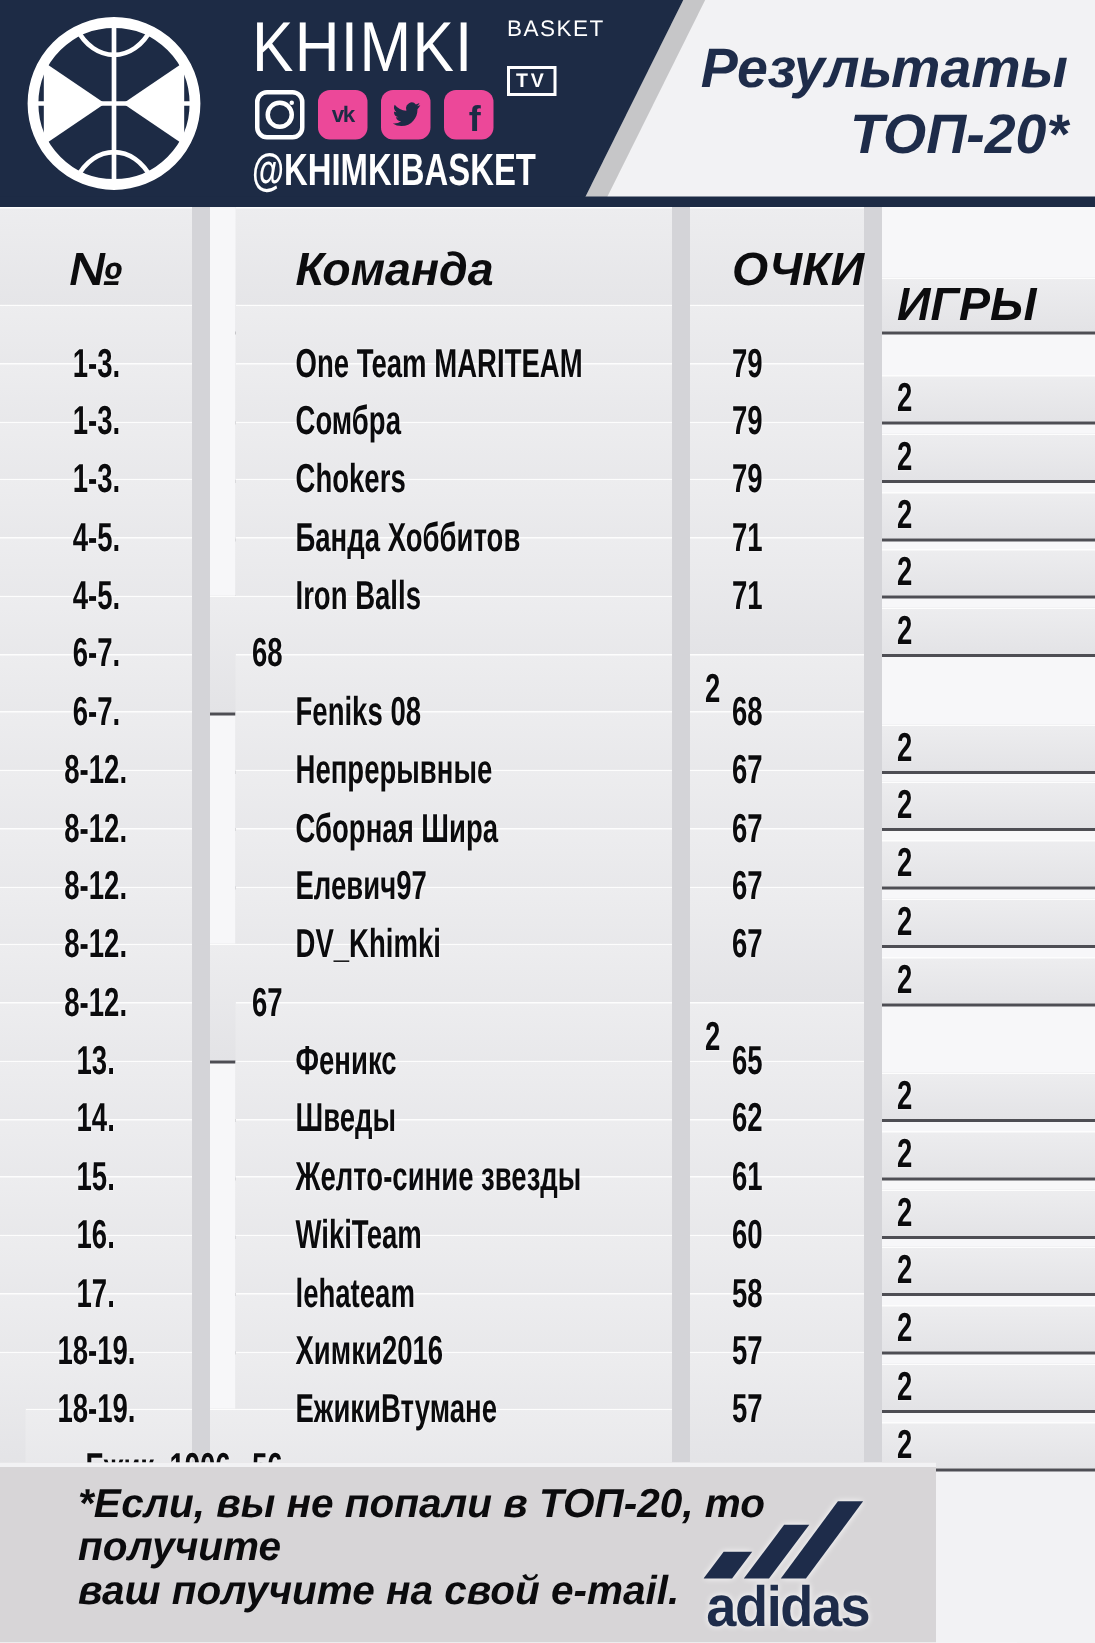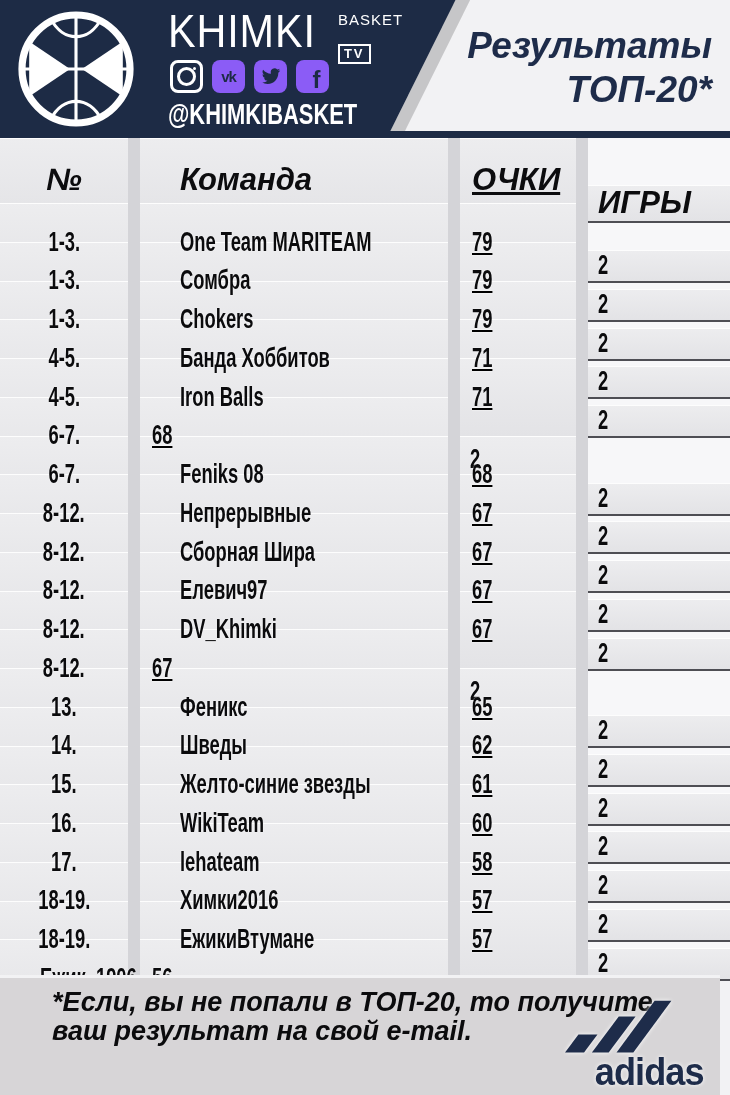--- a/index.html
+++ b/index.html
@@ -45,21 +45,21 @@
   .brand-sub{margin-left:2px;margin-top:3px;display:flex;flex-direction:column;align-items:flex-start;}
   .brand-basket{font-size:15px;font-weight:400;letter-spacing:1px;}
   .brand-tv{
     margin-top:16px;border:2px solid #fff;padding:0 4px;
     font-size:13px;font-weight:700;letter-spacing:2px;line-height:16px;
   }
   .social-row{
     position:absolute;left:170px;top:60px;display:flex;gap:9px;align-items:center;
   }
   .soc{
-    width:33px;height:33px;border-radius:8px;background:#8b5cf6;
+    width:33px;height:33px;border-radius:8px;background:#ec4899;
     display:flex;align-items:center;justify-content:center;
     color:#1d2b45;font-weight:700;box-sizing:border-box;
   }
   .soc.outline{
     background:transparent;border:3px solid #fff;position:relative;
   }
   .ig-lens{width:13px;height:13px;border:3px solid #fff;border-radius:50%;}
   .ig-dot{position:absolute;top:4px;right:4px;width:3px;height:3px;border-radius:50%;background:#fff;}
   .soc-vk{font-size:15px;letter-spacing:-1px;}
   .soc-fb{font-size:24px;line-height:1;padding-top:6px;padding-left:8px;}
@@ -98,43 +98,43 @@
     box-sizing:border-box;
     overflow:visible;
     white-space:nowrap;
   }
   .thead-row{height:62px;margin-bottom:3px;}
   .thead-row .cell{
     font-style:italic;font-weight:700;font-size:31px;color:#0c0c0e;
   }
   .data-row{height:35.75px;margin-bottom:3px;}
   .c-rank{justify-content:center;}
-  .c-team{padding-left:40px;}
-  .c-points{padding-left:12px;text-decoration:underline;}
+  .c-team{padding-left:40px;margin-left:17px;}
+  .c-points{padding-left:28px;}
   .c-games{padding-left:10px;margin-top:47px;}
   .thead-row .c-rank{justify-content:center;padding-left:0;}
   .cnd{
     display:inline-block;font-weight:700;font-size:27px;color:#0b0b0d;
     transform:scaleX(.68);transform-origin:0 50%;
     text-shadow:0 0 2px rgba(255,255,255,.9);
     white-space:nowrap;
   }
   .cnd.center{transform-origin:50% 50%;}
   
   .footer{
-    position:absolute;left:0;top:975px;width:720px;height:120px;
+    position:absolute;left:0;top:975px;width:624px;height:120px;
     background:#d7d5d7;border-top:3px solid #f2f2f4;box-sizing:border-box;
   }
   .footer-note{
     position:absolute;left:52px;top:10px;
     font-style:italic;font-weight:700;font-size:27px;line-height:29px;
     color:#0b0b0d;letter-spacing:0px;
   }
   .adidas{
-    position:absolute;right:14px;bottom:6px;width:170px;text-align:right;
+    position:absolute;right:14px;bottom:6px;width:170px;text-align:center;
     filter:drop-shadow(0 0 2px #fff);
   }
   .adidas svg{display:block;margin:0 auto;}
   .adidas-word{
     color:#1e2c4a;font-weight:700;font-size:38px;line-height:34px;
     letter-spacing:-1px;margin-top:-2px;
     display:inline-block;transform:scaleX(.95);
   }
 </style>
 </head>
@@ -486,21 +486,21 @@
     <div class="cell c-games">
           <span class="cnd">2</span>
         </div>
   </div>
 </div>
 </div>
 
 <div class="footer">
   <div class="footer-note">
     <div>*Если, вы не попали в ТОП-20, то получите</div>
-    <div>ваш результат на свой e-mail.</div>
+    <div>ваш получите на свой e-mail.</div>
   </div>
   <div class="adidas">
     <svg viewBox="0 0 100 56" width="112" height="63">
       <polygon fill="#1e2c4a" points="0,52 12,36 29,36 17,52"></polygon>
       <polygon fill="#1e2c4a" points="24,52 48,20 63,20 39,52"></polygon>
       <polygon fill="#1e2c4a" points="46,52 80,6 95,6 61,52"></polygon>
     </svg>
     <span class="adidas-word">adidas</span>
   </div>
 </div>

